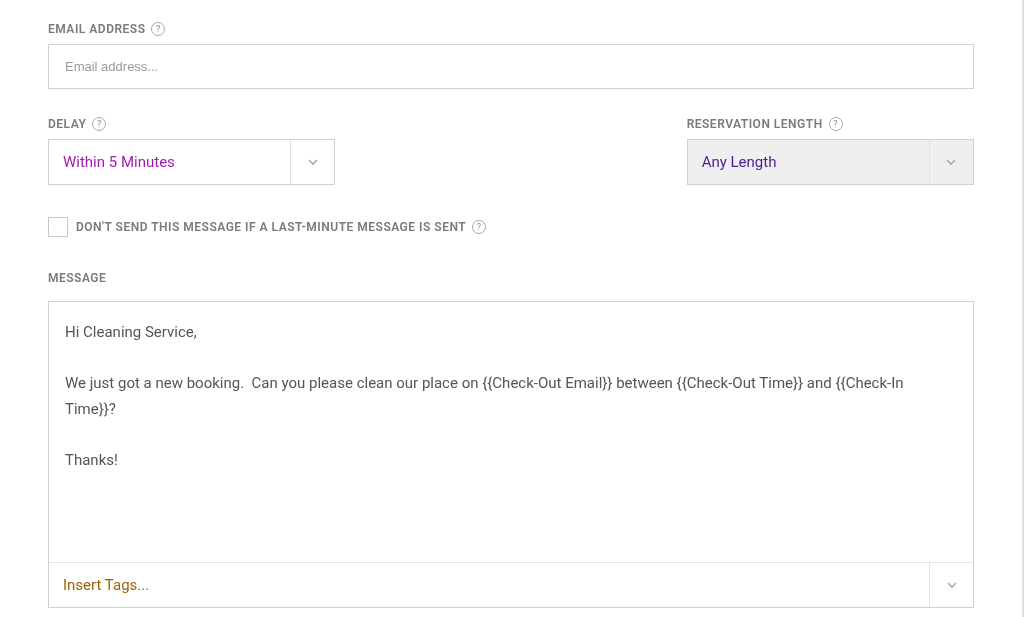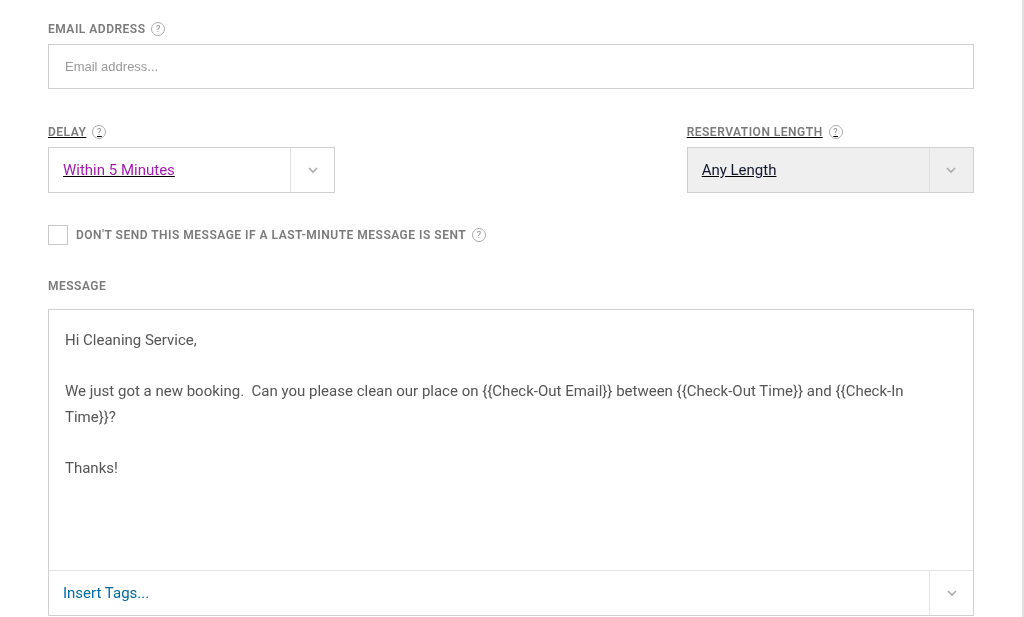--- a/index.html
+++ b/index.html
@@ -42,37 +42,36 @@
       border: 1px solid #d0d0d0;
       font-size: 13px;
       color: #333;
       outline: none;
       background: #fff;
     }
     .text-input::placeholder { color: #9a9a9a; }
     .row {
       display: flex;
       gap: 32px;
-      margin-top: 36px;
-      text-decoration: underline;
+      margin-top: 28px;
     }
     .col { flex: 1; display: flex; flex-direction: column; }
     .select-wrap {
       display: flex;
       border: 1px solid #d0d0d0;
       background: #fff;
     }
     .select-wrap.disabled { background: #efefef; }
     .select-value {
       flex: 1;
       padding: 13px 14px;
       font-size: 15px;
       color: #a21caf;
     }
-    .select-wrap.disabled .select-value { color: #0f172a; }
+    .select-wrap.disabled .select-value { color: #4c1d95; }
     .select-arrow {
       width: 44px;
       border-left: 1px solid #e0e0e0;
       display: flex;
       align-items: center;
       justify-content: center;
     }
     .checkbox-row {
       display: flex;
       align-items: center;
@@ -100,21 +99,21 @@
       white-space: pre-wrap;
     }
     .tags-select {
       display: flex;
       border-top: 1px solid #e4e4e4;
     }
     .tags-value {
       flex: 1;
       padding: 13px 14px;
       font-size: 15px;
-      color: #0369a1;
+      color: #a16207;
     }
     .tags-arrow {
       width: 44px;
       border-left: 1px solid #e4e4e4;
       display: flex;
       align-items: center;
       justify-content: center;
     }
     .chevron {
       width: 12px;

